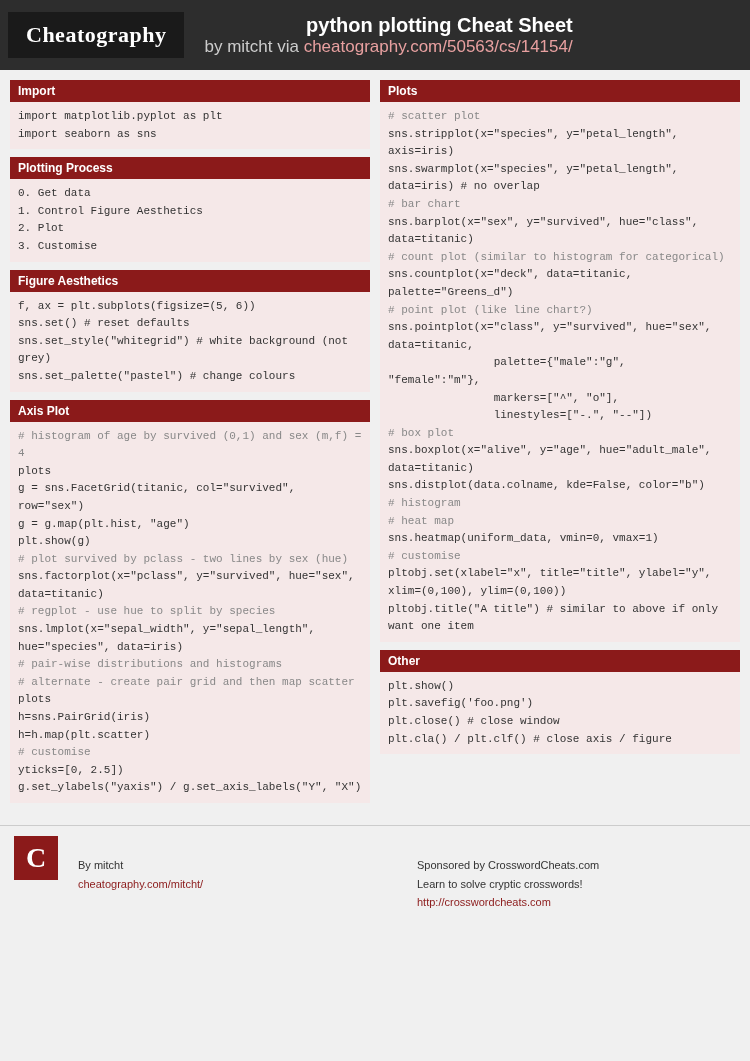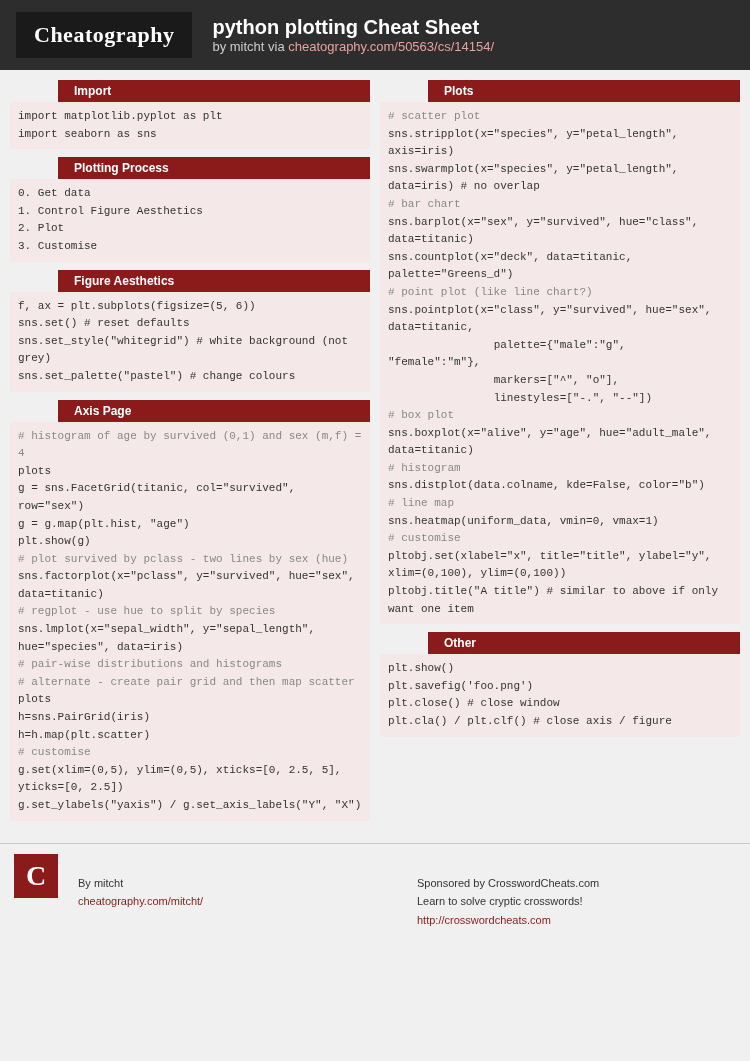--- a/index.html
+++ b/index.html
@@ -8,44 +8,45 @@
       background: #f0f0f0;
       width: 750px;
       min-height: 1061px;
     }
 
     
     .header {
       background: #2d2d2d;
       display: flex;
       align-items: center;
-      padding: 12px 16px;
+      padding: 12px 8px;
       gap: 20px;
     }
     .logo-box {
       background: #1a1a1a;
       color: white;
       font-family: Georgia, serif;
       font-size: 22px;
       font-weight: bold;
       padding: 10px 18px;
       letter-spacing: 0.5px;
     }
     .header-text {
       color: white;
+      text-align: right;
     }
     .header-title {
       font-family: Arial, sans-serif;
       font-size: 20px;
       font-weight: bold;
       color: white;
     }
     .header-subtitle {
       font-family: Arial, sans-serif;
-      font-size: 13px;
+      font-size: 17px;
       color: #ccc;
     }
     .header-subtitle a {
       color: #e8a0a0;
       text-decoration: none;
     }
 
     
     .main {
       display: flex;
@@ -64,22 +65,21 @@
     
     .section {
       margin-bottom: 8px;
     }
     .section-header {
       background: #8b1a1a;
       color: white;
       font-family: Arial, sans-serif;
       font-size: 12px;
       font-weight: bold;
-      padding: 4px 16px;
-      margin-left: 48px;
+      padding: 4px 8px;
     }
     .section-body {
       background: #f5e8e8;
       padding: 6px 8px;
       font-size: 11px;
       line-height: 1.6;
       color: #333;
       font-family: 'Courier New', Courier, monospace;
     }
     .section-body .text-line {
@@ -166,73 +166,73 @@
         <div class="section-header">Figure Aesthetics</div>
         <div class="section-body">
           <span class="text-line">f, ax = plt.subplots(figsize=(5, 6))</span>
           <span class="text-line">sns.set() # reset defaults</span>
           <span class="text-line">sns.set_style("whitegrid") # white background (not</span>
           <span class="text-line">grey)</span>
           <span class="text-line">sns.set_palette("pastel") # change colours</span>
         </div>
       </div>
       <div class="section">
-        <div class="section-header">Axis Page</div>
+        <div class="section-header">Axis Plot</div>
         <div class="section-body">
           <span class="text-line comment"># histogram of age by survived (0,1) and sex (m,f) = 4</span>
           <span class="text-line">plots</span>
           <span class="text-line">g = sns.FacetGrid(titanic, col="survived", row="sex")</span>
           <span class="text-line">g = g.map(plt.hist, "age")</span>
           <span class="text-line">plt.show(g)</span>
           <span class="text-line comment"># plot survived by pclass - two lines by sex (hue)</span>
           <span class="text-line">sns.factorplot(x="pclass", y="survived", hue="sex",</span>
           <span class="text-line">data=titanic)</span>
           <span class="text-line comment"># regplot - use hue to split by species</span>
           <span class="text-line">sns.lmplot(x="sepal_width", y="sepal_length",</span>
           <span class="text-line">hue="species", data=iris)</span>
           <span class="text-line comment"># pair-wise distributions and histograms</span>
           <span class="text-line comment"># alternate - create pair grid and then map scatter</span>
           <span class="text-line">plots</span>
           <span class="text-line">h=sns.PairGrid(iris)</span>
           <span class="text-line">h=h.map(plt.scatter)</span>
           <span class="text-line comment"># customise</span>
-          <span class="text-line">g.set(xlim=(0,5), ylim=(0,5), xticks=[0, 2.5, 5],</span>
           <span class="text-line">yticks=[0, 2.5])</span>
           <span class="text-line">g.set_ylabels("yaxis") / g.set_axis_labels("Y", "X")</span>
         </div>
       </div>
     </div>
 
   <div class="column" id="right-col">
       <div class="section">
         <div class="section-header">Plots</div>
         <div class="section-body">
           <span class="text-line comment"># scatter plot</span>
           <span class="text-line">sns.stripplot(x="species", y="petal_length",</span>
           <span class="text-line">axis=iris)</span>
           <span class="text-line">sns.swarmplot(x="species", y="petal_length",</span>
           <span class="text-line">data=iris) # no overlap</span>
           <span class="text-line comment"># bar chart</span>
           <span class="text-line">sns.barplot(x="sex", y="survived", hue="class",</span>
           <span class="text-line">data=titanic)</span>
+          <span class="text-line comment"># count plot (similar to histogram for categorical)</span>
           <span class="text-line">sns.countplot(x="deck", data=titanic,</span>
           <span class="text-line">palette="Greens_d")</span>
           <span class="text-line comment"># point plot (like line chart?)</span>
           <span class="text-line">sns.pointplot(x="class", y="survived", hue="sex",</span>
           <span class="text-line">data=titanic,</span>
           <span class="text-line">                palette={"male":"g",</span>
           <span class="text-line">"female":"m"},</span>
           <span class="text-line">                markers=["^", "o"],</span>
           <span class="text-line">                linestyles=["-.", "--"])</span>
           <span class="text-line comment"># box plot</span>
           <span class="text-line">sns.boxplot(x="alive", y="age", hue="adult_male",</span>
           <span class="text-line">data=titanic)</span>
+          <span class="text-line">sns.distplot(data.colname, kde=False, color="b")</span>
           <span class="text-line comment"># histogram</span>
-          <span class="text-line">sns.distplot(data.colname, kde=False, color="b")</span>
-          <span class="text-line comment"># line map</span>
+          <span class="text-line comment"># heat map</span>
           <span class="text-line">sns.heatmap(uniform_data, vmin=0, vmax=1)</span>
           <span class="text-line comment"># customise</span>
           <span class="text-line">pltobj.set(xlabel="x", title="title", ylabel="y",</span>
           <span class="text-line">xlim=(0,100), ylim=(0,100))</span>
           <span class="text-line">pltobj.title("A title") # similar to above if only</span>
           <span class="text-line">want one item</span>
         </div>
       </div>
       <div class="section">
         <div class="section-header">Other</div>

